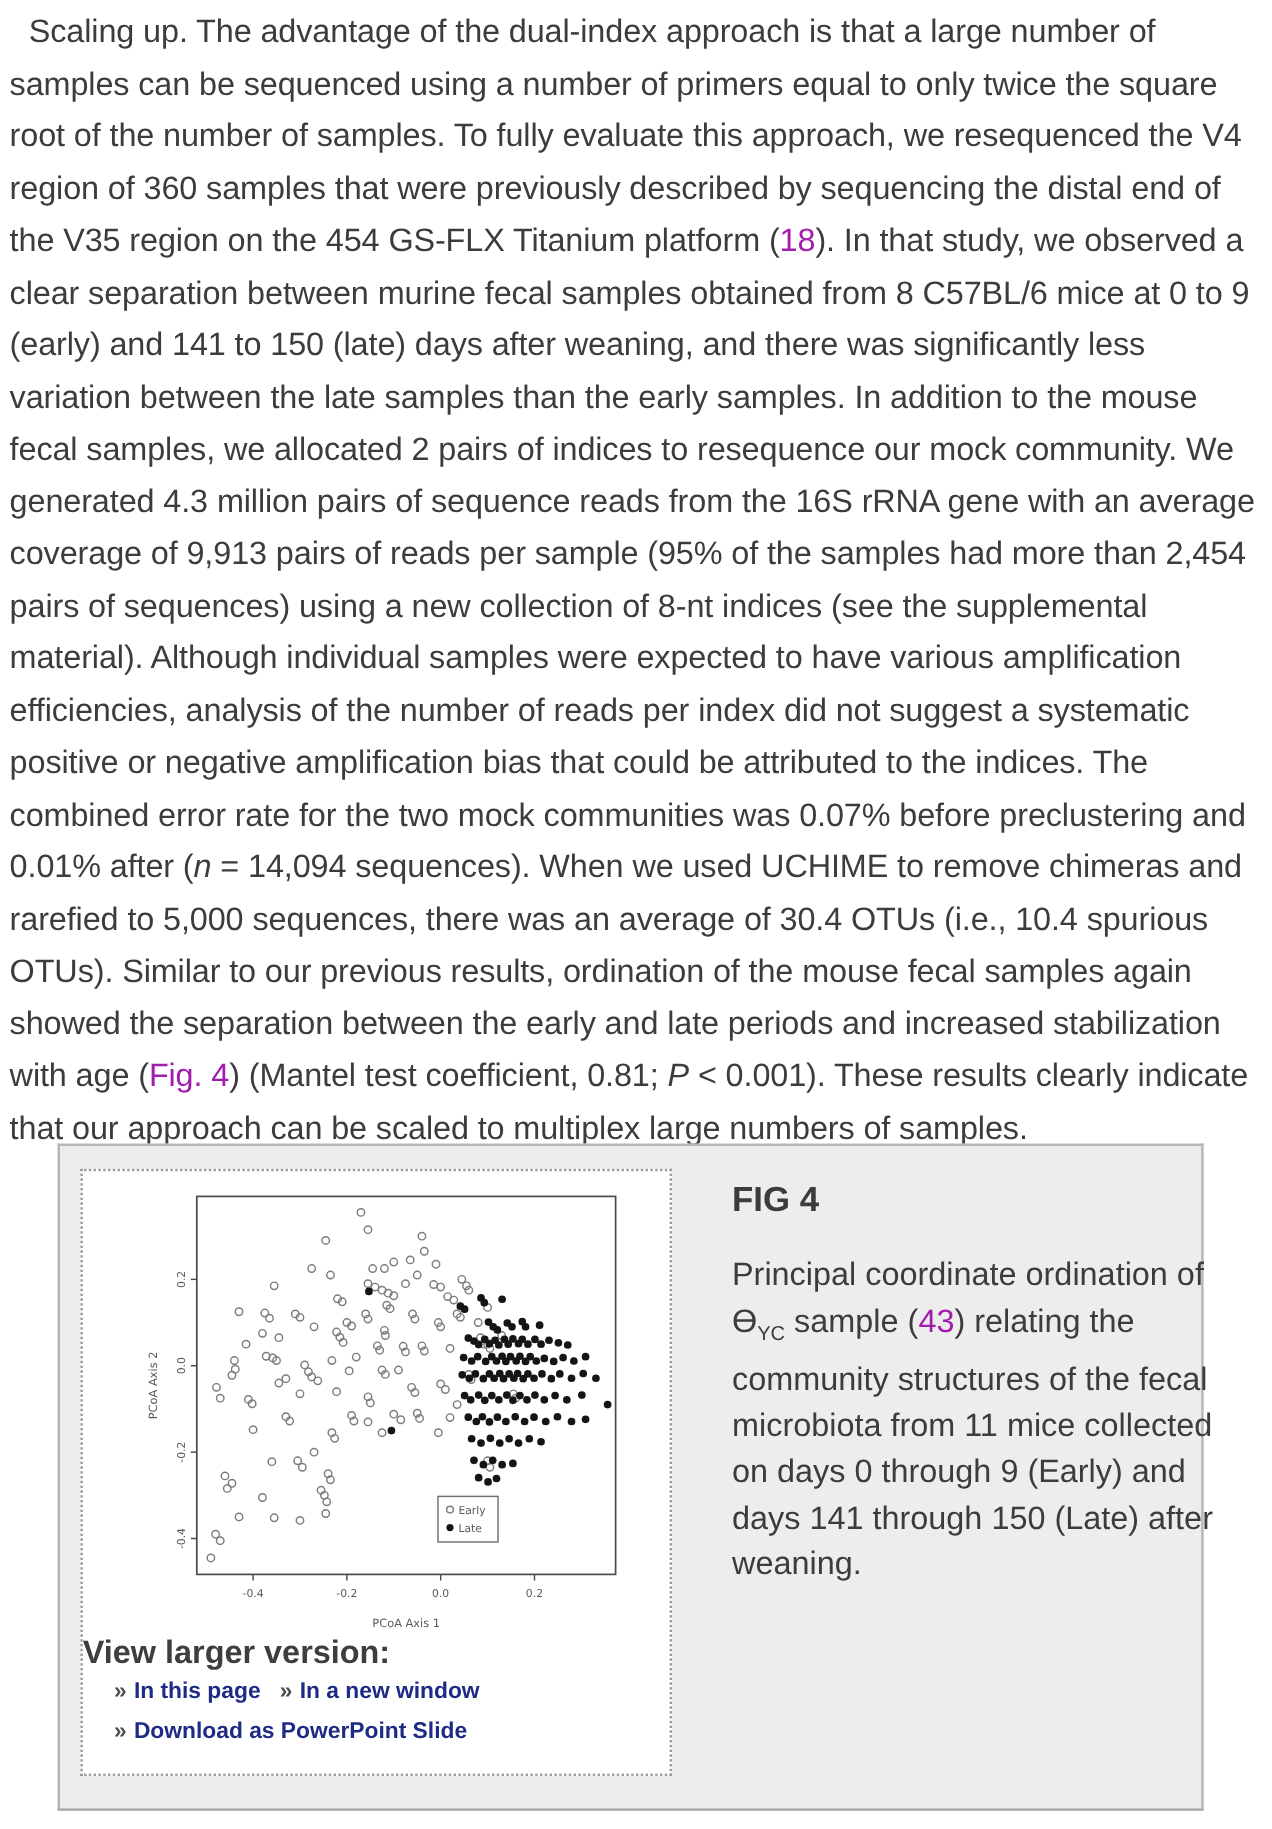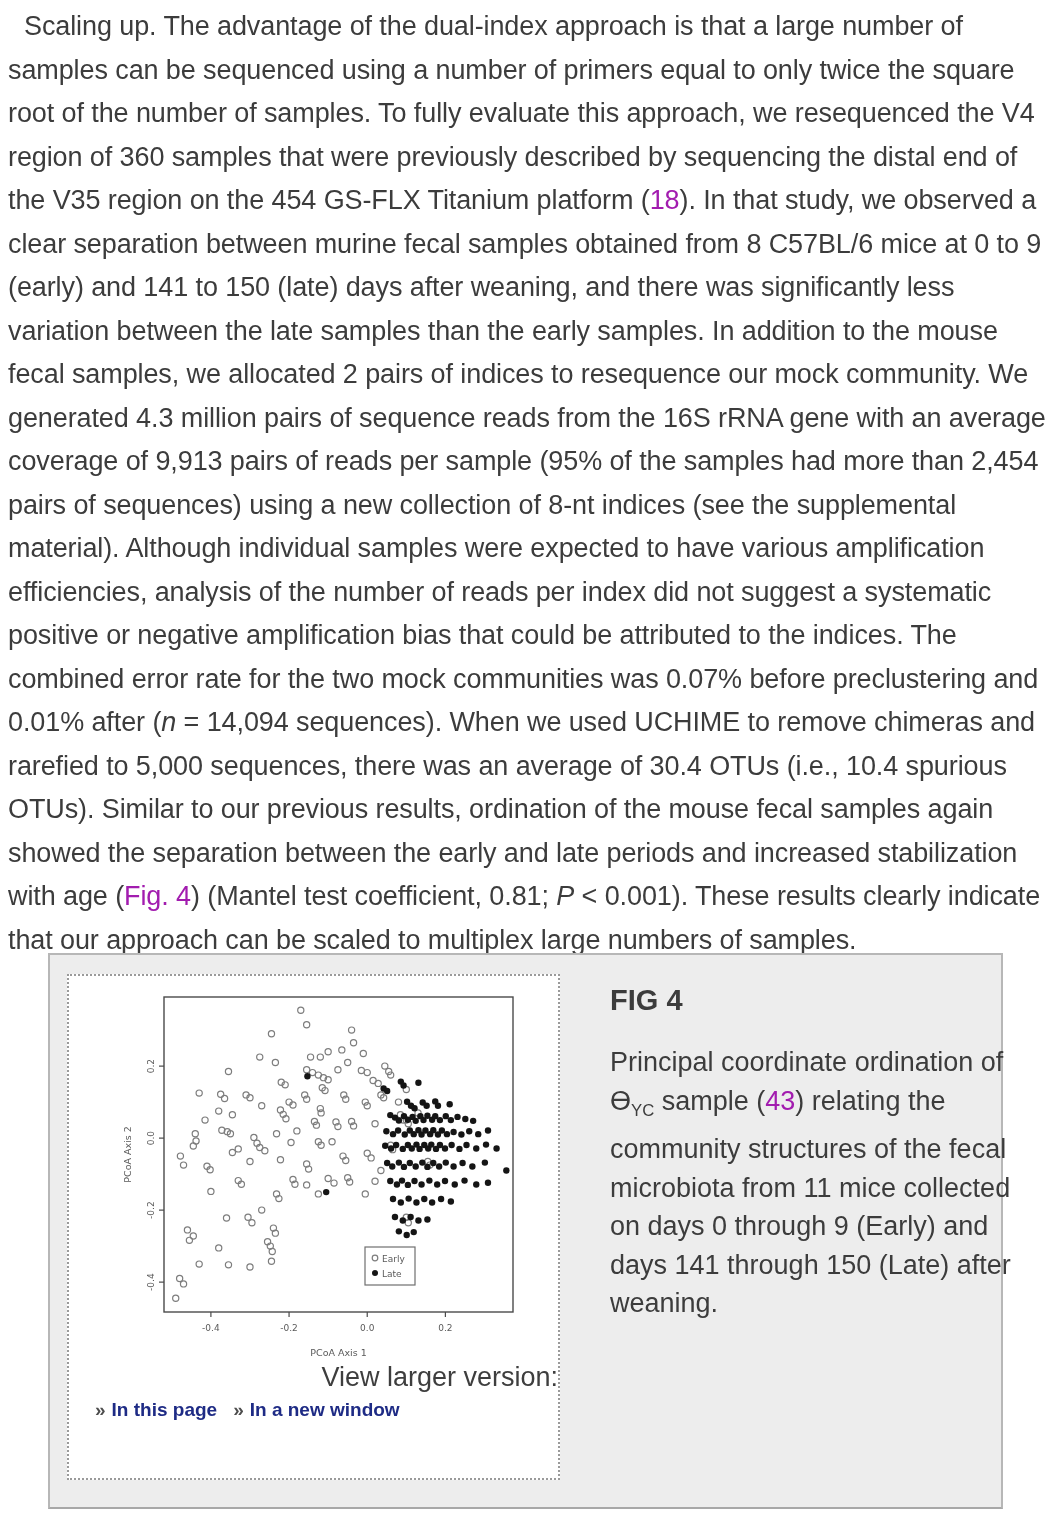--- a/index.html
+++ b/index.html
@@ -11,22 +11,22 @@
   .body-text b{font-weight:400;margin-left:16px;}
   .body-text i{font-style:italic;}
   a.ilink{color:#a21caf;text-decoration:none;cursor:pointer;}
   
   .figbox{position:absolute;left:48px;top:953px;width:955px;height:556px;
           background:#ededed;border:2px solid #b7b7b7;border-bottom-color:#a8a8a8;
           box-sizing:border-box;}
   .figpanel{position:absolute;left:17px;top:19px;width:493px;height:506px;
             background:#ffffff;border:2px dotted #9a9a9a;box-sizing:border-box;}
   .figpanel svg{position:absolute;left:1px;top:13px;}
-  .viewlarger{position:absolute;left:0;right:0;top:386px;text-align:right;
-              font-size:27px;color:#3e3e3e;}
+  .viewlarger{position:absolute;left:0;right:0;top:386px;text-align:left;
+              font-size:27px;color:#3e3e3e;font-weight:bold;}
   .navlinks{position:absolute;left:26px;top:417px;font-size:19px;font-weight:700;white-space:nowrap;}
   .navline{line-height:33px;}
   .navitem+.navitem{margin-left:16px;}
   .chev{color:#4d4d4d;margin-right:6px;}
   a.navlink{color:#1e2b85;text-decoration:none;cursor:pointer;}
   
   .figcaption{position:absolute;left:528px;top:30px;width:414px;color:#3c3c3c;margin-left:32px;}
   .figlabel{font-size:29px;font-weight:700;line-height:30px;}
   .captext{margin:28px 0 0;font-size:27px;line-height:38.5px;}
   .captext sub{font-size:0.62em;}
@@ -325,20 +325,23 @@
           <circle cx="305" cy="284" r="3" fill="#151515"></circle>
           <text x="312" y="287.5" font-size="9" fill="#5a5a5a" font-family="&quot;DejaVu Sans&quot;,sans-serif">Late</text>
         </svg>
 
       <div class="viewlarger">View larger version:</div>
 
       <div class="navlinks">
         <div class="navline">
           <span class="navitem"><span class="chev">»</span><a class="navlink">In this page</a></span><span class="navitem"><span class="chev">»</span><a class="navlink">In a new window</a></span>
         </div>
+        <div class="navline">
+          <span class="navitem"><span class="chev">»</span><a class="navlink">Download as PowerPoint Slide</a></span>
+        </div>
       </div>
     </div>
 
     <div class="figcaption">
       <div class="figlabel">FIG 4</div>
       <p class="captext"><span>Principal coordinate ordination of Ɵ</span><sub>YC</sub><span> sample (</span><a class="ilink">43</a><span>) relating the community structures of the fecal microbiota from 11 mice collected on days 0 through 9 (Early) and days 141 through 150 (Late) after weaning.</span></p>
     </div>
 
   </div>
 </div>

